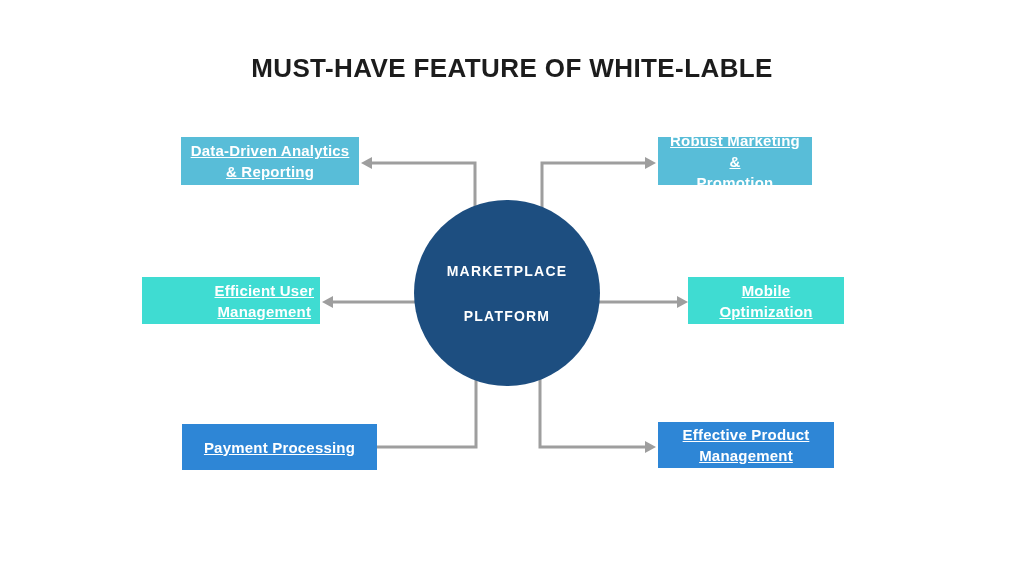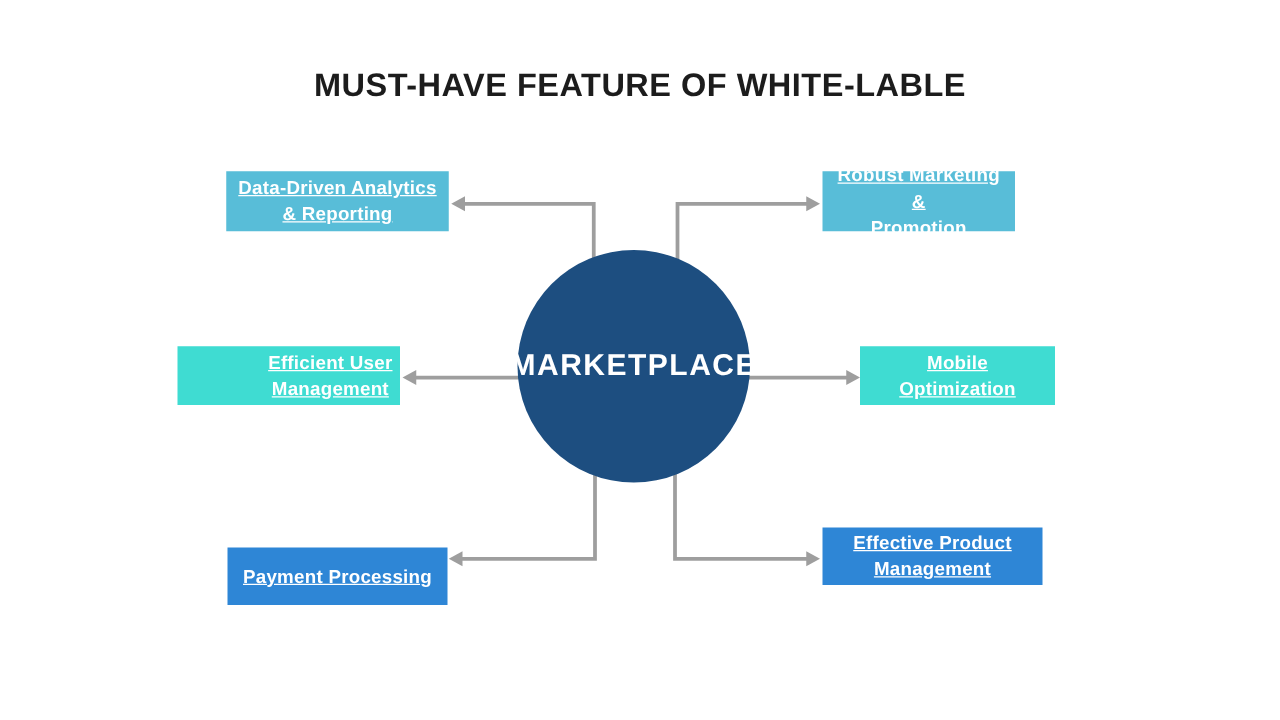--- a/index.html
+++ b/index.html
@@ -60,21 +60,21 @@
     width: 186px;
     height: 186px;
     border-radius: 50%;
     background: var(--color-navy);
     z-index: 2;
     display: flex;
     flex-direction: column;
     align-items: center;
     justify-content: center;
     color: #ffffff;
-    font-size: 24px;
+    font-size: 14px;
     font-weight: bold;
     letter-spacing: 1.2px;
     line-height: 30px;
     text-align: center;
     gap: 15px;
   }
 
   .feature-box {
     position: absolute;
     z-index: 2;
@@ -92,21 +92,21 @@
   .feature-label { white-space: pre-line; text-decoration: underline; }
 
   .fill-teal      { background: var(--color-teal); }
   .fill-turquoise { background: var(--color-turquoise); }
   .fill-blue      { background: var(--color-blue); }
 
   .pos-top-left     { left: 181px; top: 137px; width: 178px; height: 48px; }
   .pos-top-right    { left: 658px; top: 137px; width: 154px; height: 48px; }
   .pos-mid-left     { left: 142px; top: 277px; width: 178px; height: 47px; justify-content: flex-end; }
   .pos-mid-right    { left: 688px; top: 277px; width: 156px; height: 47px; }
-  .pos-bottom-left  { left: 182px; top: 438px; width: 176px; height: 46px; }
+  .pos-bottom-left  { left: 182px; top: 424px; width: 195px; height: 46px; }
   .pos-bottom-right { left: 658px; top: 422px; width: 176px; height: 46px; }
 </style>
 </head>
 <body>
 
 <div class="stage">
 
   <div class="diagram-title">
     <div>MUST-HAVE FEATURE OF WHITE-LABLE</div>
   </div>
@@ -127,20 +127,21 @@
 
     <path class="connector" d="M476,335 L476,447 L364,447"></path>
     <polygon class="arrowhead" points="359,447 370,441 370,453"></polygon>
 
     <path class="connector" d="M540,335 L540,447 L651,447"></path>
     <polygon class="arrowhead" points="656,447 645,441 645,453"></polygon>
   </svg>
 
   <div class="center-node">
     <div>MARKETPLACE</div>
+    <div>PLATFORM</div>
   </div>
 
   <div class="feature-box fill-teal pos-top-left">
     <span class="feature-label">Data-Driven Analytics
 &amp; Reporting</span>
   </div>
 
   <div class="feature-box fill-teal pos-top-right">
     <span class="feature-label">Robust Marketing &amp;
 Promotion</span>

